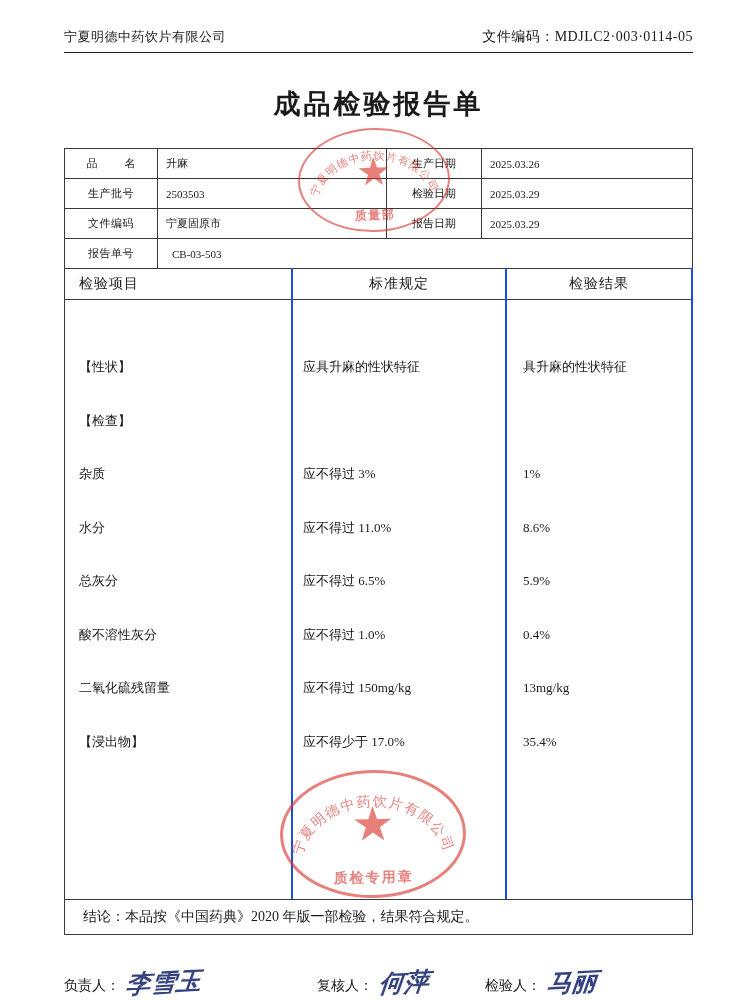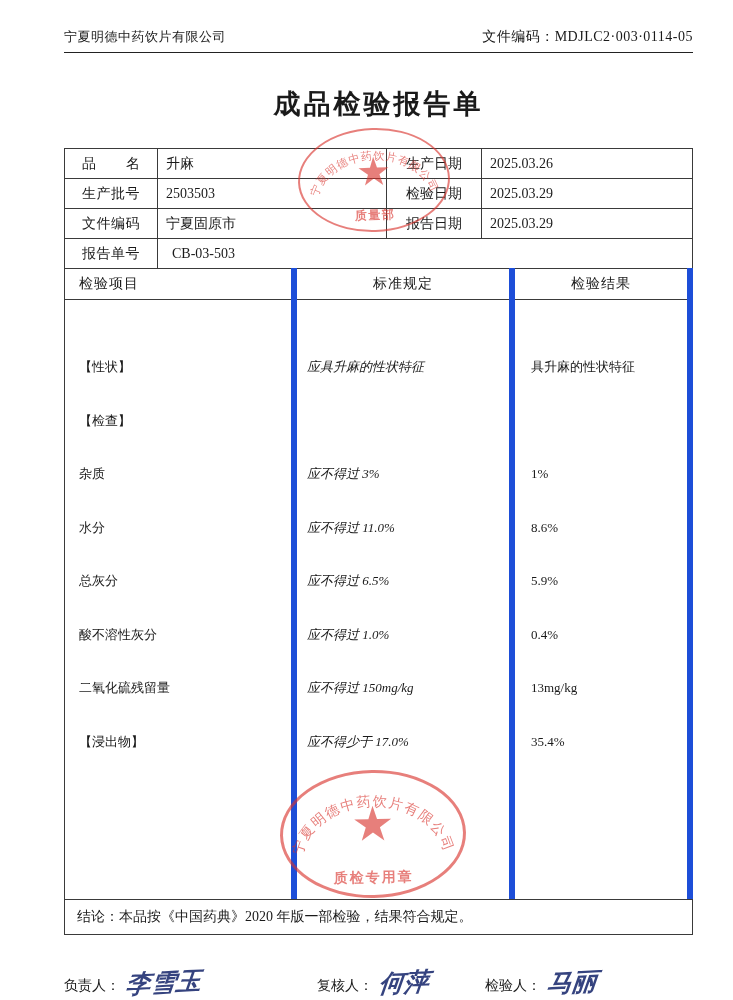--- a/index.html
+++ b/index.html
@@ -43,21 +43,21 @@
     font-weight: bold;
     letter-spacing: 3px;
     margin: 33px 0 26px 0;
   }
 
   
   table.info {
     width: 100%;
     border-collapse: collapse;
     table-layout: fixed;
-    font-size: 14px;
+    font-size: 11px;
   }
   table.info td {
     border: 1px solid #3a3a3a;
     height: 29px;
     padding: 0 8px;
     vertical-align: middle;
     white-space: nowrap;
     overflow: hidden;
   }
   td.lbl {
@@ -76,21 +76,21 @@
   
   table.results {
     width: 100%;
     border-collapse: collapse;
     table-layout: fixed;
     font-size: 13px;
     margin-top: -1px;
   }
   table.results th, table.results td {
     border-left: 1px solid #3a3a3a;
-    border-right: 6px solid #1d4ed8;
+    border-right: 2px solid #1d4ed8;
     padding: 0;
   }
   .col1 { width: 212px; }
   .col2 { width: 212px; }
   .col3 { }
 
   .rhead td {
     border-top: 1px solid #3a3a3a;
     border-bottom: 1px solid #3a3a3a;
     height: 30px;
@@ -100,21 +100,21 @@
     vertical-align: middle;
   }
   .rhead td.h1 { text-align: left; padding-left: 14px; }
 
   .rbody td {
     border-bottom: none;
     vertical-align: top;
     height: 600px;
   }
   .rbody .cellpad { padding: 28px 14px 0 14px; }
-  .rbody .cellpad.c2 { padding-left: 10px; font-style: italic; }
+  .rbody .cellpad.c2 { padding-left: 10px; }
   .rbody .cellpad.c3 { padding-left: 16px; }
   .rowline {
     height: 28.5px;
     line-height: 28.5px;
     white-space: nowrap;
     font-size: 13px;
     margin-top: 25px;
   }
   .rowline.blank { color: transparent; }
 
@@ -122,21 +122,21 @@
   table.conc {
     width: 100%;
     border-collapse: collapse;
     table-layout: fixed;
     font-size: 14px;
     margin-top: -1px;
   }
   table.conc td {
     border: 1px solid #3a3a3a;
     height: 34px;
-    padding: 0 12px;
+    padding: 0 18px;
     vertical-align: middle;
     white-space: nowrap;
   }
 
   
   .signrow {
     display: flex;
     align-items: flex-end;
     margin-top: 14px;
     font-size: 14px;

